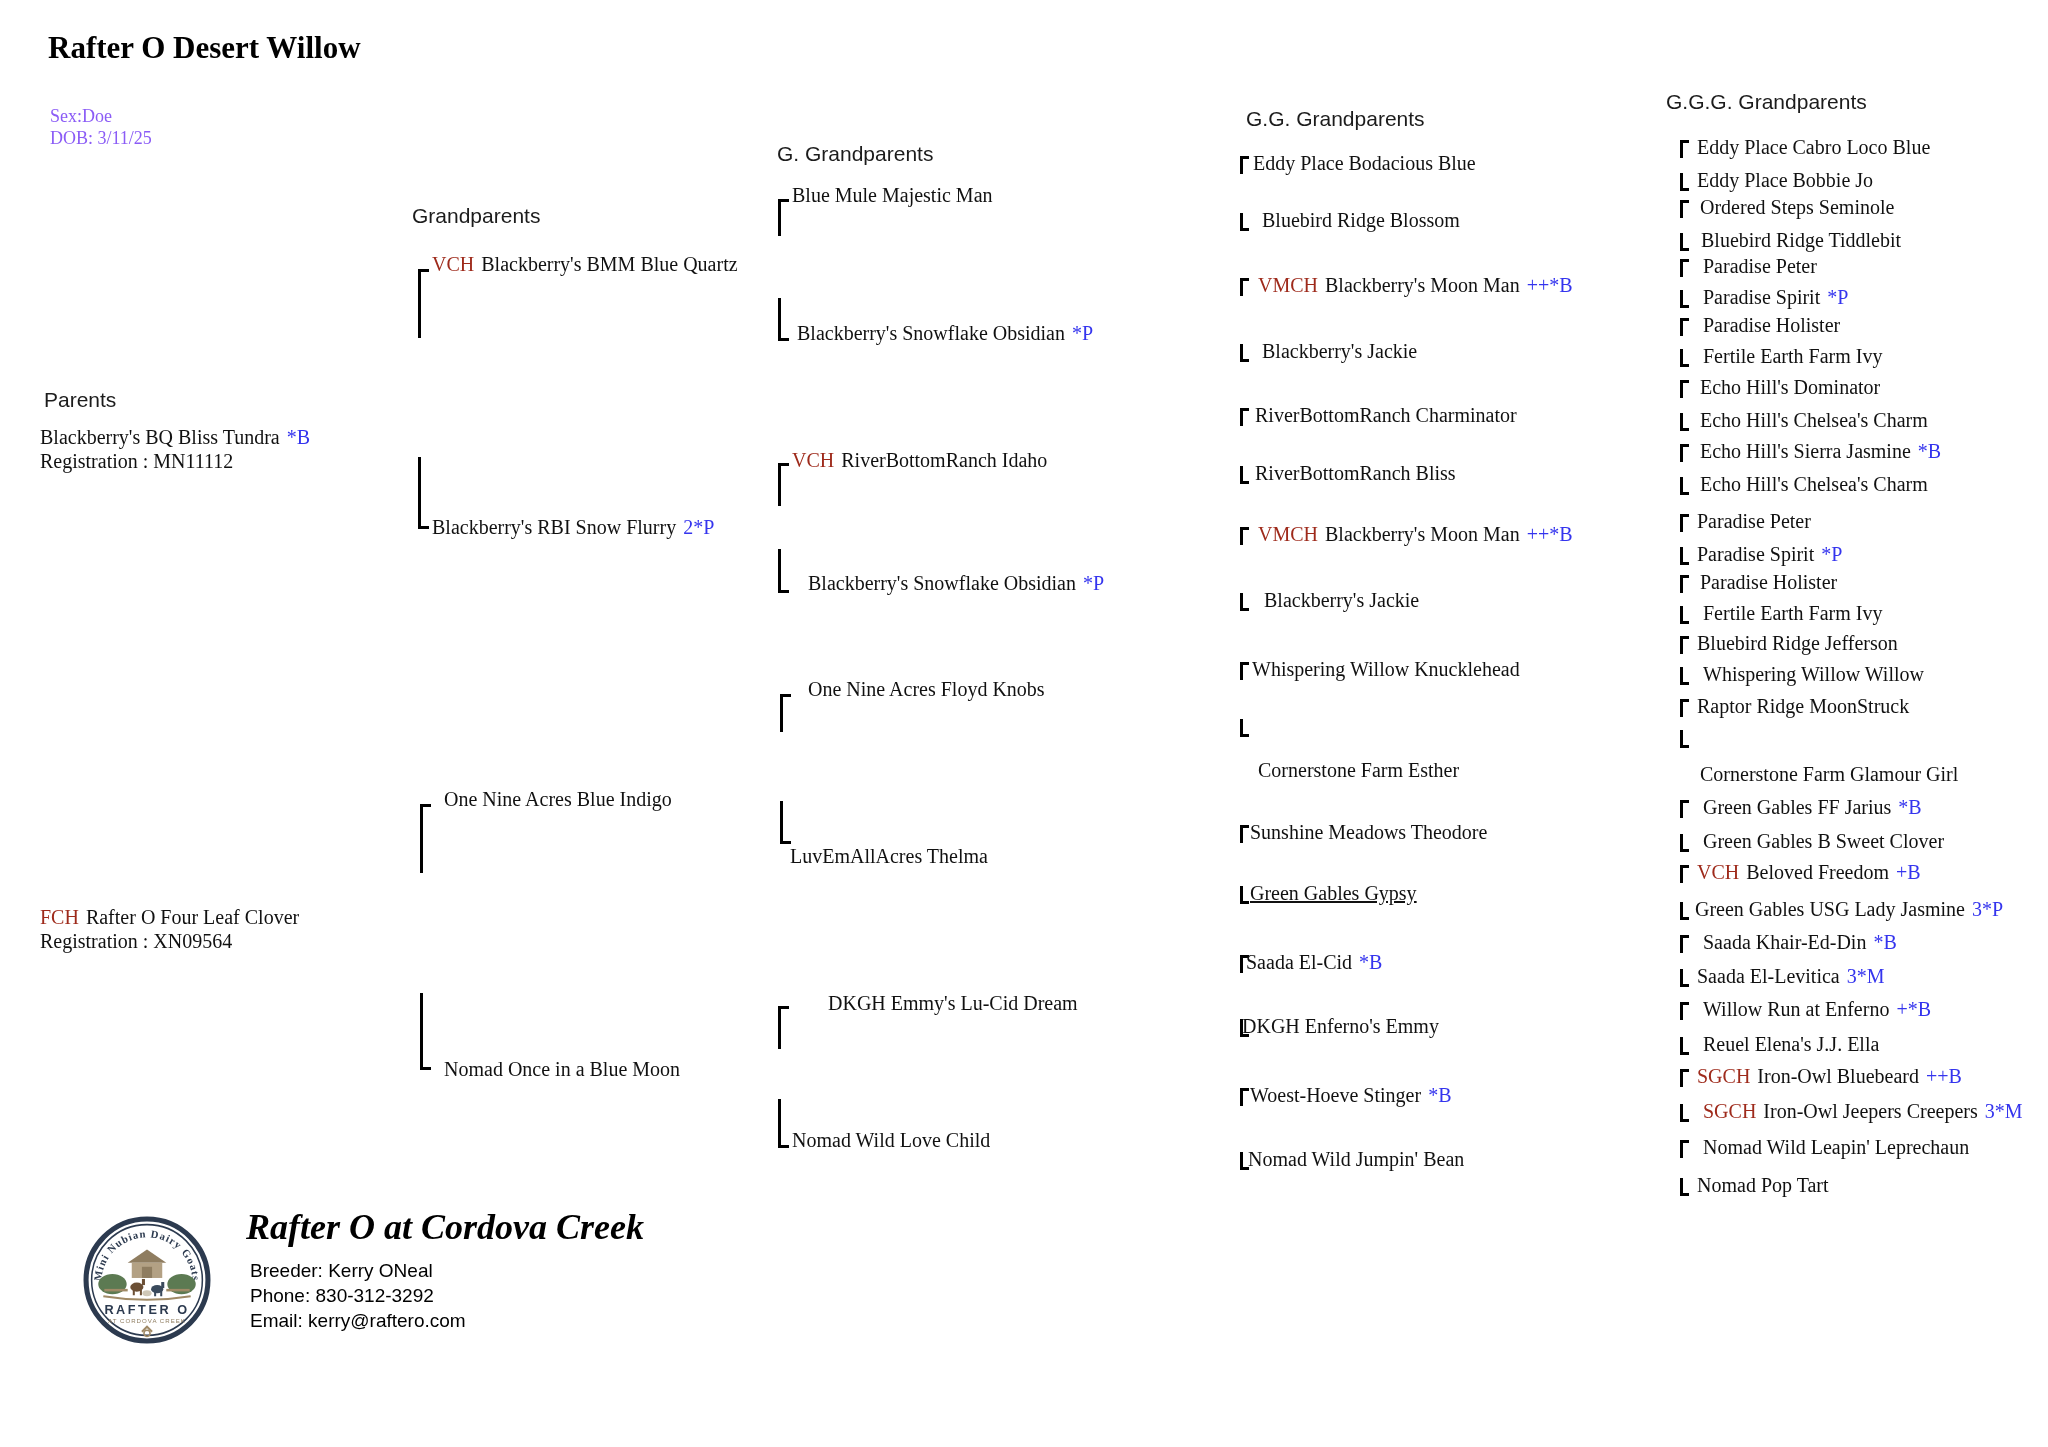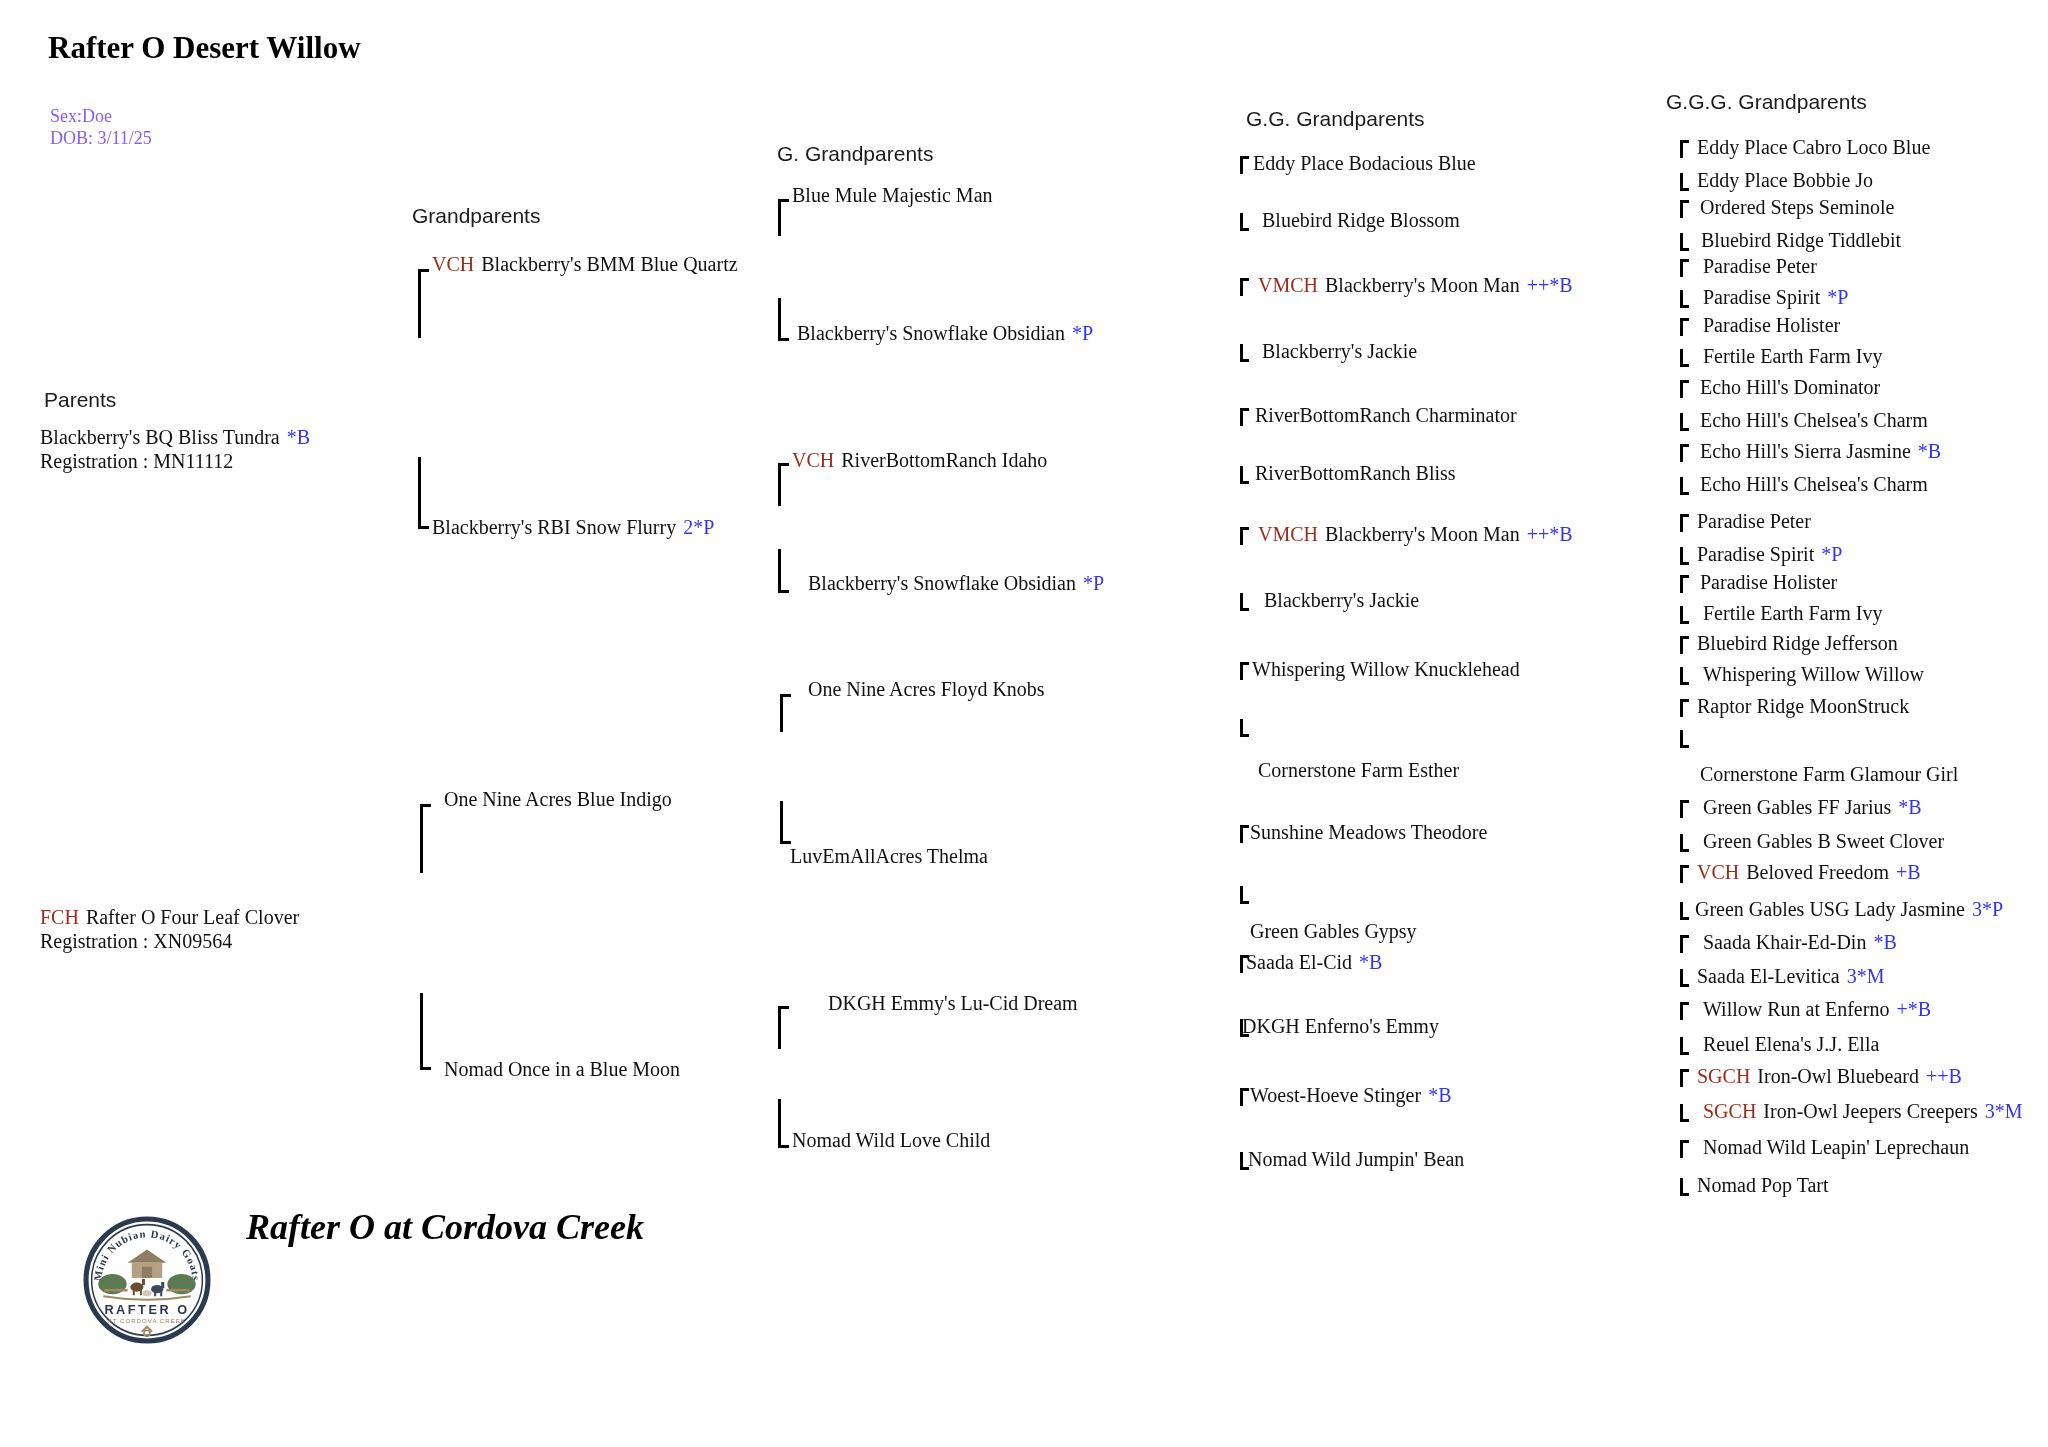--- a/index.html
+++ b/index.html
@@ -172,21 +172,21 @@
         <div><span class="name">Whispering Willow Knucklehead</span></div>
       </div>
       <div class="entry" style="left: 1258px; top: 759px;">
         <div><span class="name">Cornerstone Farm Esther</span></div>
       </div>
       <div class="tick top" style="left: 1240px; top: 825px;"></div>
       <div class="entry" style="left: 1250px; top: 821px;">
         <div><span class="name">Sunshine Meadows Theodore</span></div>
       </div>
       <div class="tick bottom" style="left: 1240px; top: 886px;"></div>
-      <div class="entry" style="left: 1250px; top: 920px;">
+      <div class="entry" style="left: 1250px; top: 882px; text-decoration: underline;">
         <div><span class="name">Green Gables Gypsy</span></div>
       </div>
       <div class="tick top" style="left: 1240px; top: 955px;"></div>
       <div class="entry" style="left: 1246px; top: 951px;">
         <div><span class="name">Saada El-Cid</span><span class="suffix">*B</span></div>
       </div>
       <div class="tick bottom" style="left: 1240px; top: 1019px;"></div>
       <div class="entry" style="left: 1242px; top: 1015px;">
         <div><span class="name">DKGH Enferno's Emmy</span></div>
       </div>
@@ -360,14 +360,19 @@
         <ellipse cx="63" cy="76" rx="4.5" ry="3" fill="#cfc8b8"></ellipse>
       </g>
       <text x="63" y="96" text-anchor="middle" font-family="Liberation Sans, sans-serif" font-size="12.5" font-weight="bold" letter-spacing="2.5" fill="#2c3a4f">RAFTER O</text>
       <text x="63" y="105.5" text-anchor="middle" font-family="Liberation Sans, sans-serif" font-size="6" letter-spacing="1" fill="#8f7d60">AT CORDOVA CREEK</text>
       <path d="M58 114 L63 109 L68 114" stroke="#a08a66" stroke-width="2" fill="none"></path>
       <circle cx="63" cy="115.5" r="3" stroke="#a08a66" stroke-width="1.5" fill="none"></circle>
     </svg>
   </div>
 
   <div class="footer-farm-name">Rafter O at Cordova Creek</div>
+  <div class="footer-contact">
+    <div>Breeder: Kerry ONeal</div>
+    <div>Phone: 830-312-3292</div>
+    <div>Email: kerry@raftero.com</div>
+  </div>
 
 </div>
 
 </body></html>

